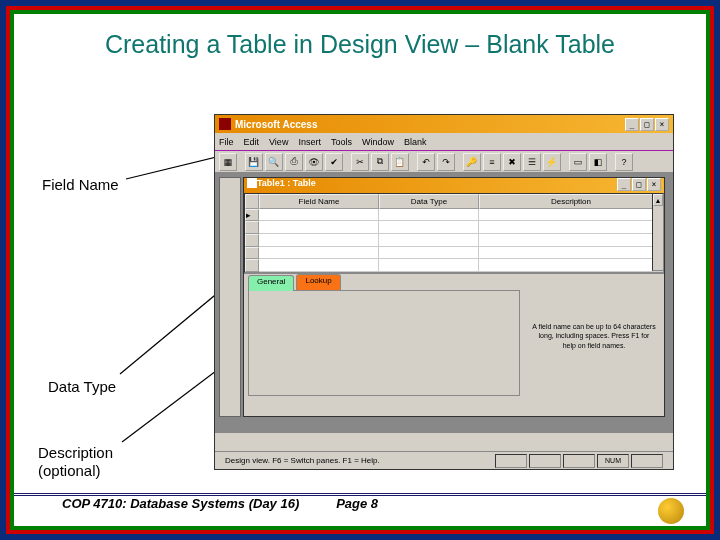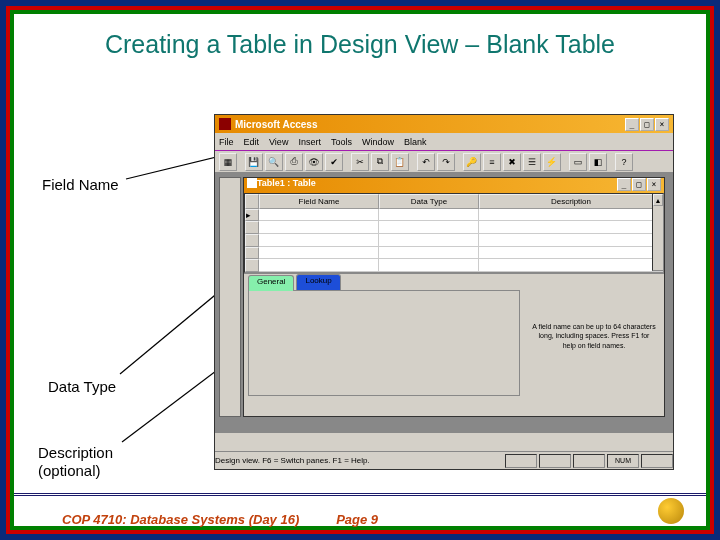--- a/index.html
+++ b/index.html
@@ -7,21 +7,21 @@
   .outer-border { position: absolute; inset: 0; border: 6px solid #0a2a7a; }
   .mid-border { position: absolute; inset: 6px; border: 4px solid #c00; }
   .inner-border { position: absolute; inset: 10px; border: 4px solid #008000; }
   .slide { position: absolute; inset: 14px; background: #fff; }
   .title { font-size: 25px; color: #0f766e; text-align: center; margin-top: 16px; font-weight: normal; }
   .label { position: absolute; font-size: 15px; color: #000; }
   .label-fn { top: 162px; left: 28px; }
   .label-dt { top: 364px; left: 34px; }
   .label-desc { top: 430px; left: 24px; line-height: 1.2; }
   .footer { position: absolute; bottom: 6px; left: 0; right: 0; height: 24px; display: flex; padding: 0 48px; align-items: flex-start; }
-  .footer-item { font-size: 13px; font-weight: bold; font-style: italic; color: #c2410c; margin-top: 16px; }
+  .footer-item { font-size: 13px; font-weight: bold; font-style: italic; color: #000000; }
   .footer-left { flex: 0 0 46%; }
   .footer-mid { flex: 0 0 26%; }
   .footer-right { flex: 1; }
   .footer-divider { position: absolute; bottom: 30px; left: 0; right: 0; height: 1px; background: #1a1a6a; }
   .footer-divider2 { position: absolute; bottom: 32px; left: 0; right: 0; height: 1px; background: #1a1a6a; }
   .logo { position: absolute; bottom: 2px; right: 22px; width: 26px; height: 26px; border-radius: 50%; background: radial-gradient(circle at 35% 35%, #fc3, #b8860b); }
 
   .access-window { position: absolute; top: 100px; left: 200px; width: 460px; height: 356px; background: #d4d0c8; border: 1px solid #333; font-size: 9px; font-family: Tahoma, sans-serif; }
   .titlebar { height: 18px; background: linear-gradient(90deg, #e68a00, #f7b733); display: flex; align-items: center; padding: 0 4px; color: #fff; }
   .titlebar .app-icon { width: 12px; height: 12px; background: #8b0000; margin-right: 4px; }
@@ -48,26 +48,26 @@
   .grid-row .cell { border-right: 1px solid #ccc; border-bottom: 1px solid #ccc; }
   .cell-fn { width: 120px; }
   .cell-dt { width: 100px; }
   .cell-desc { flex: 1; }
   .scrollbar-v { position: absolute; right: 0; top: 15px; width: 12px; bottom: 145px; background: #d4d0c8; border: 1px inset #888; }
   .scrollbar-v .arrow { height: 12px; background: #d4d0c8; border: 1px outset #eee; display: flex; align-items: center; justify-content: center; font-size: 7px; }
   .props-label { text-align: center; font-size: 8px; padding: 2px; background: #c0bcb4; }
   .props { height: 125px; display: flex; border-top: 1px solid #888; }
   .props-left { width: 280px; background: #d4d0c8; }
   .tabs { display: flex; height: 16px; padding-left: 4px; }
-  .tab { padding: 1px 8px; border: 1px solid #888; border-bottom: none; background: #1d4ed8; font-size: 8px; margin-right: 2px; border-radius: 3px 3px 0 0; }
+  .tab { padding: 1px 8px; border: 1px solid #888; border-bottom: none; background: #f97316; font-size: 8px; margin-right: 2px; border-radius: 3px 3px 0 0; }
   .tab.active { background: #86efac; position: relative; top: 1px; }
   .props-body { height: 106px; border: 1px solid #888; margin: 0 4px 0 4px; background: #d4d0c8; }
   .props-right { flex: 1; background: #d4d0c8; display: flex; align-items: center; justify-content: center; padding: 8px; }
   .help-text { font-size: 7px; text-align: center; line-height: 1.3; }
-  .statusbar { position: absolute; bottom: 0; left: 0; right: 0; height: 18px; background: #d4d0c8; display: flex; align-items: center; padding: 0 0; border-top: 1px solid #888; }
+  .statusbar { position: absolute; bottom: 0; left: 0; right: 0; height: 18px; background: #d4d0c8; display: flex; align-items: center; padding: 0 10px; border-top: 1px solid #888; }
   .sb-text { flex: 1; font-size: 8px; }
   .sb-cell { width: 32px; height: 14px; border: 1px inset #888; margin-left: 2px; font-size: 7px; display: flex; align-items: center; justify-content: center; }
   .db-sidebar { position: absolute; top: 4px; left: 4px; width: 22px; height: 240px; background: #d4d0c8; border: 1px solid #666; }
 
   
   .arrow-line { position: absolute; pointer-events: none; }
 </style>
 </head>
 <body>
 
@@ -209,16 +209,16 @@
       <div class="sb-cell"></div>
       <div class="sb-cell">NUM</div>
       <div class="sb-cell"></div>
     </div>
   </div>
 
   <div class="footer-divider"></div>
   <div class="footer-divider2"></div>
   <div class="footer">
     <div class="footer-item footer-left">COP 4710: Database Systems (Day 16)</div>
-    <div class="footer-item footer-mid">Page 9</div>
+    <div class="footer-item footer-mid">Page 8</div>
   </div>
   <div class="logo"></div>
 </div>
 
 </body></html>

